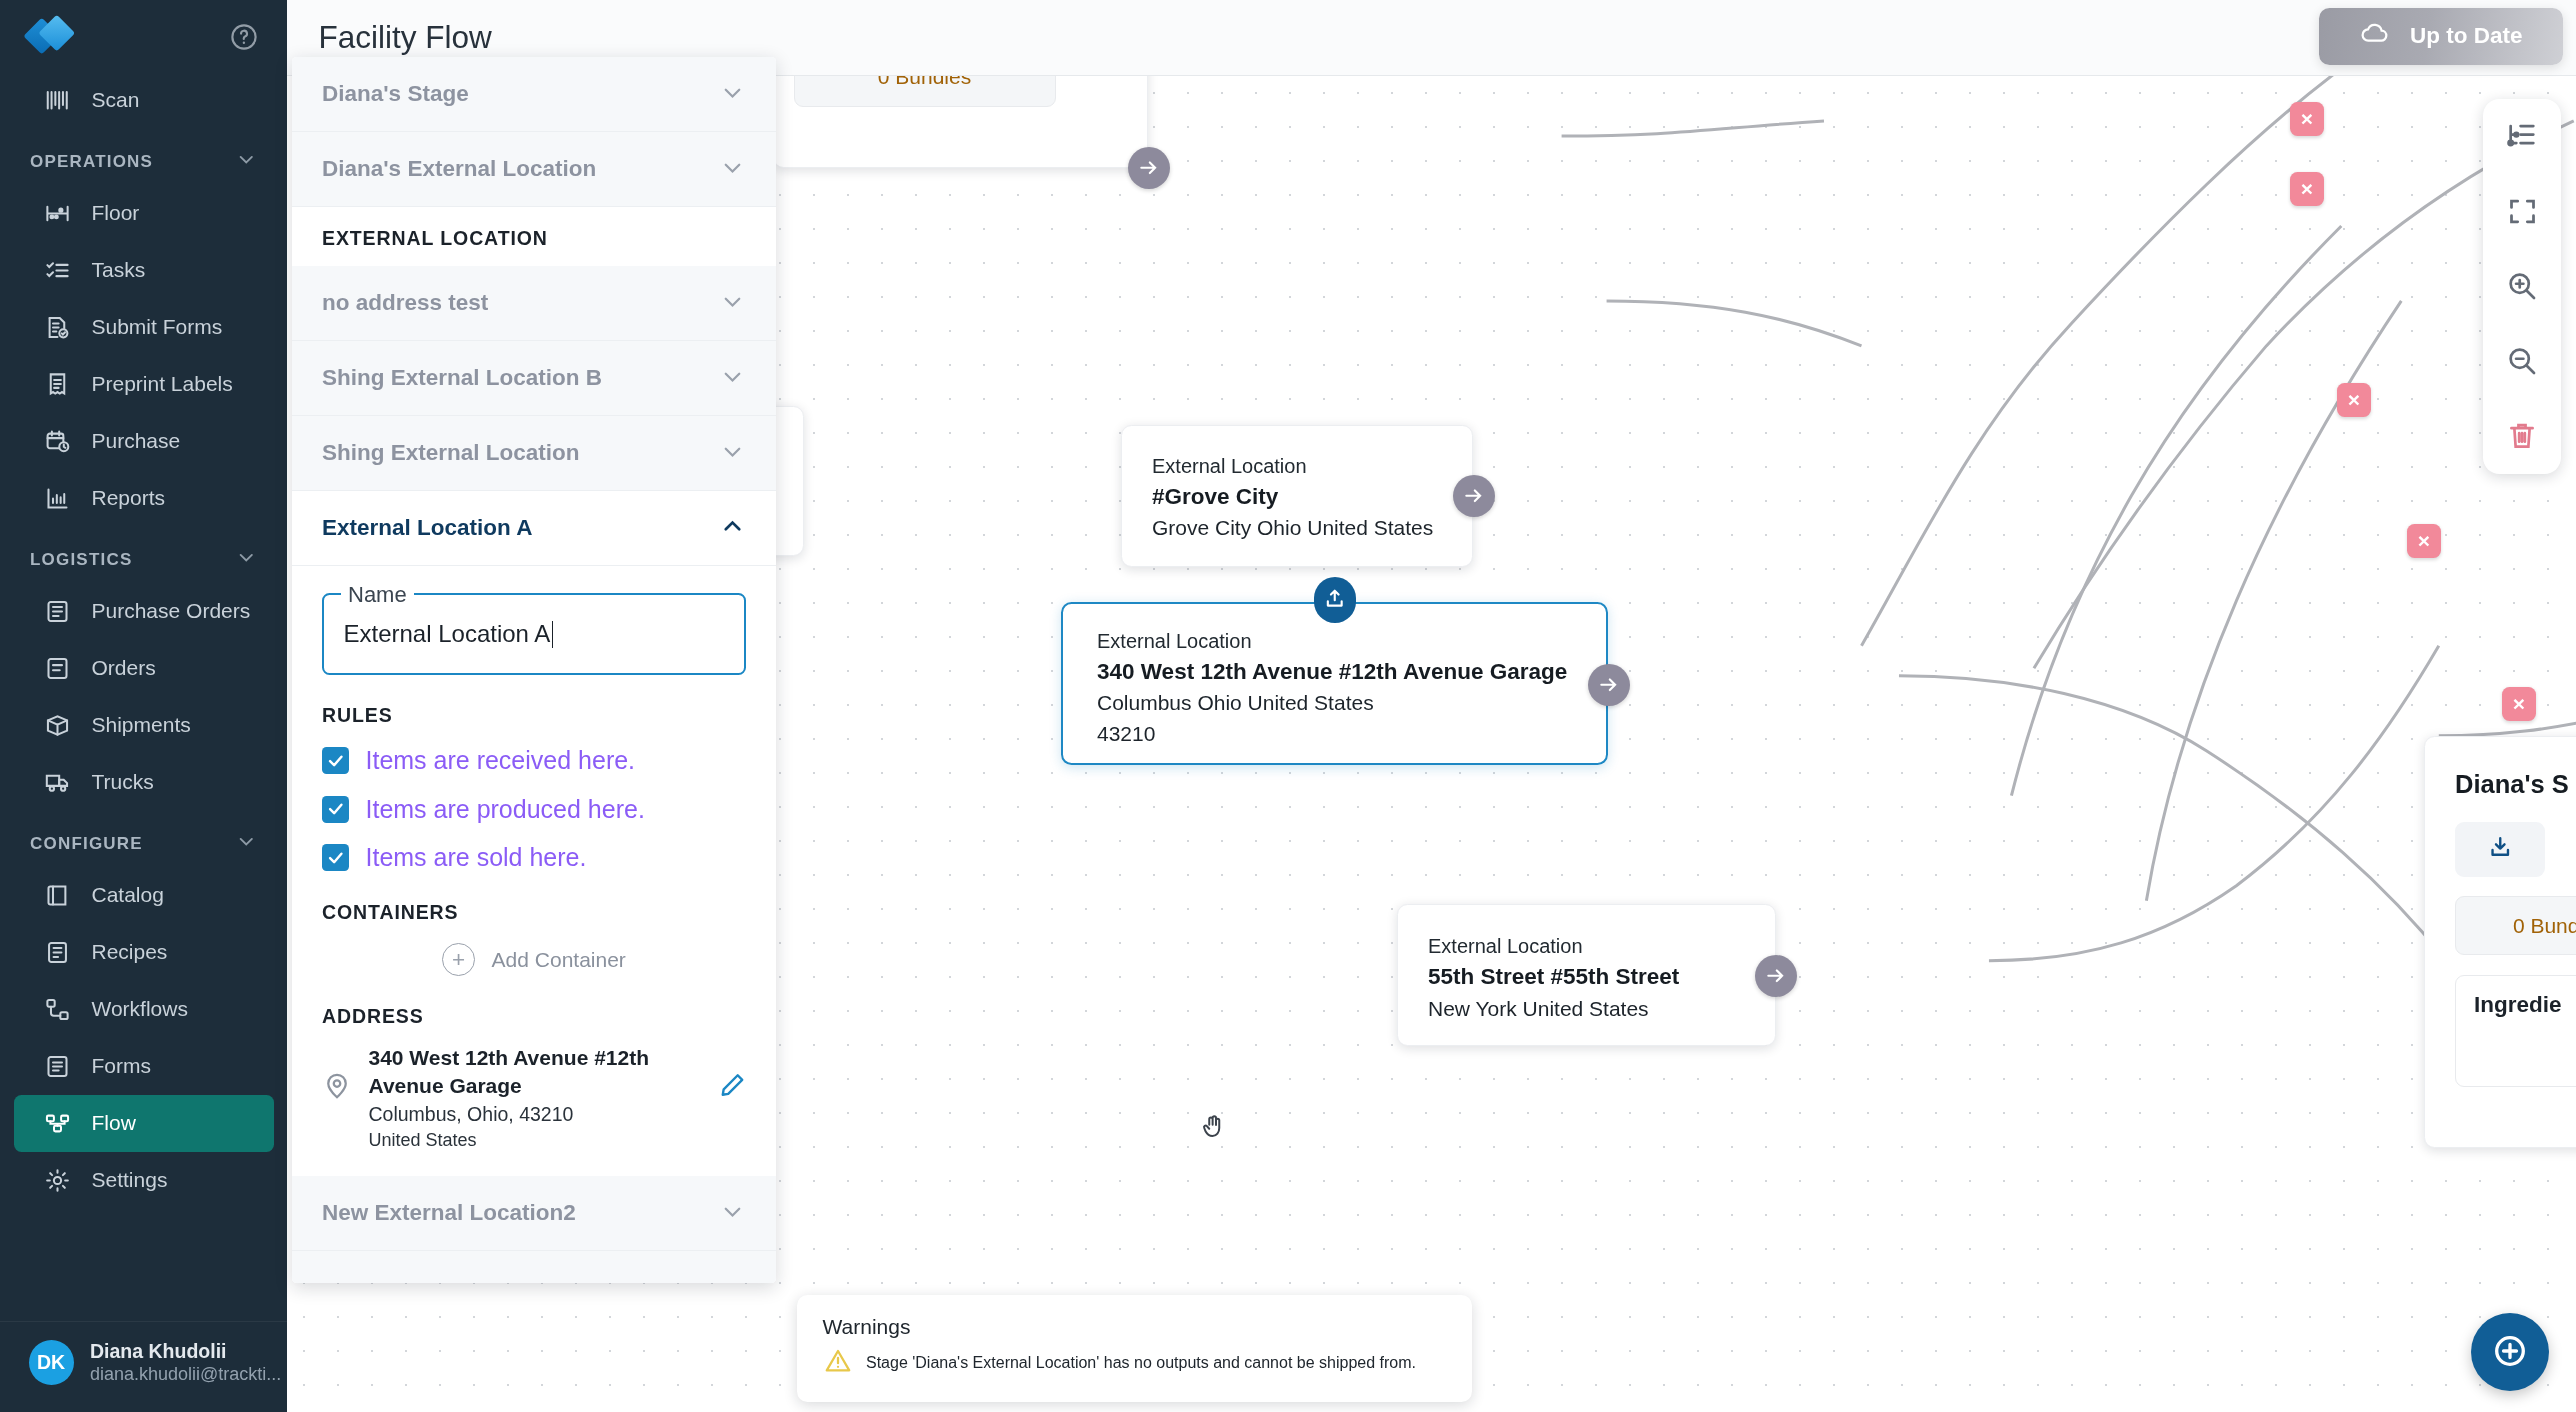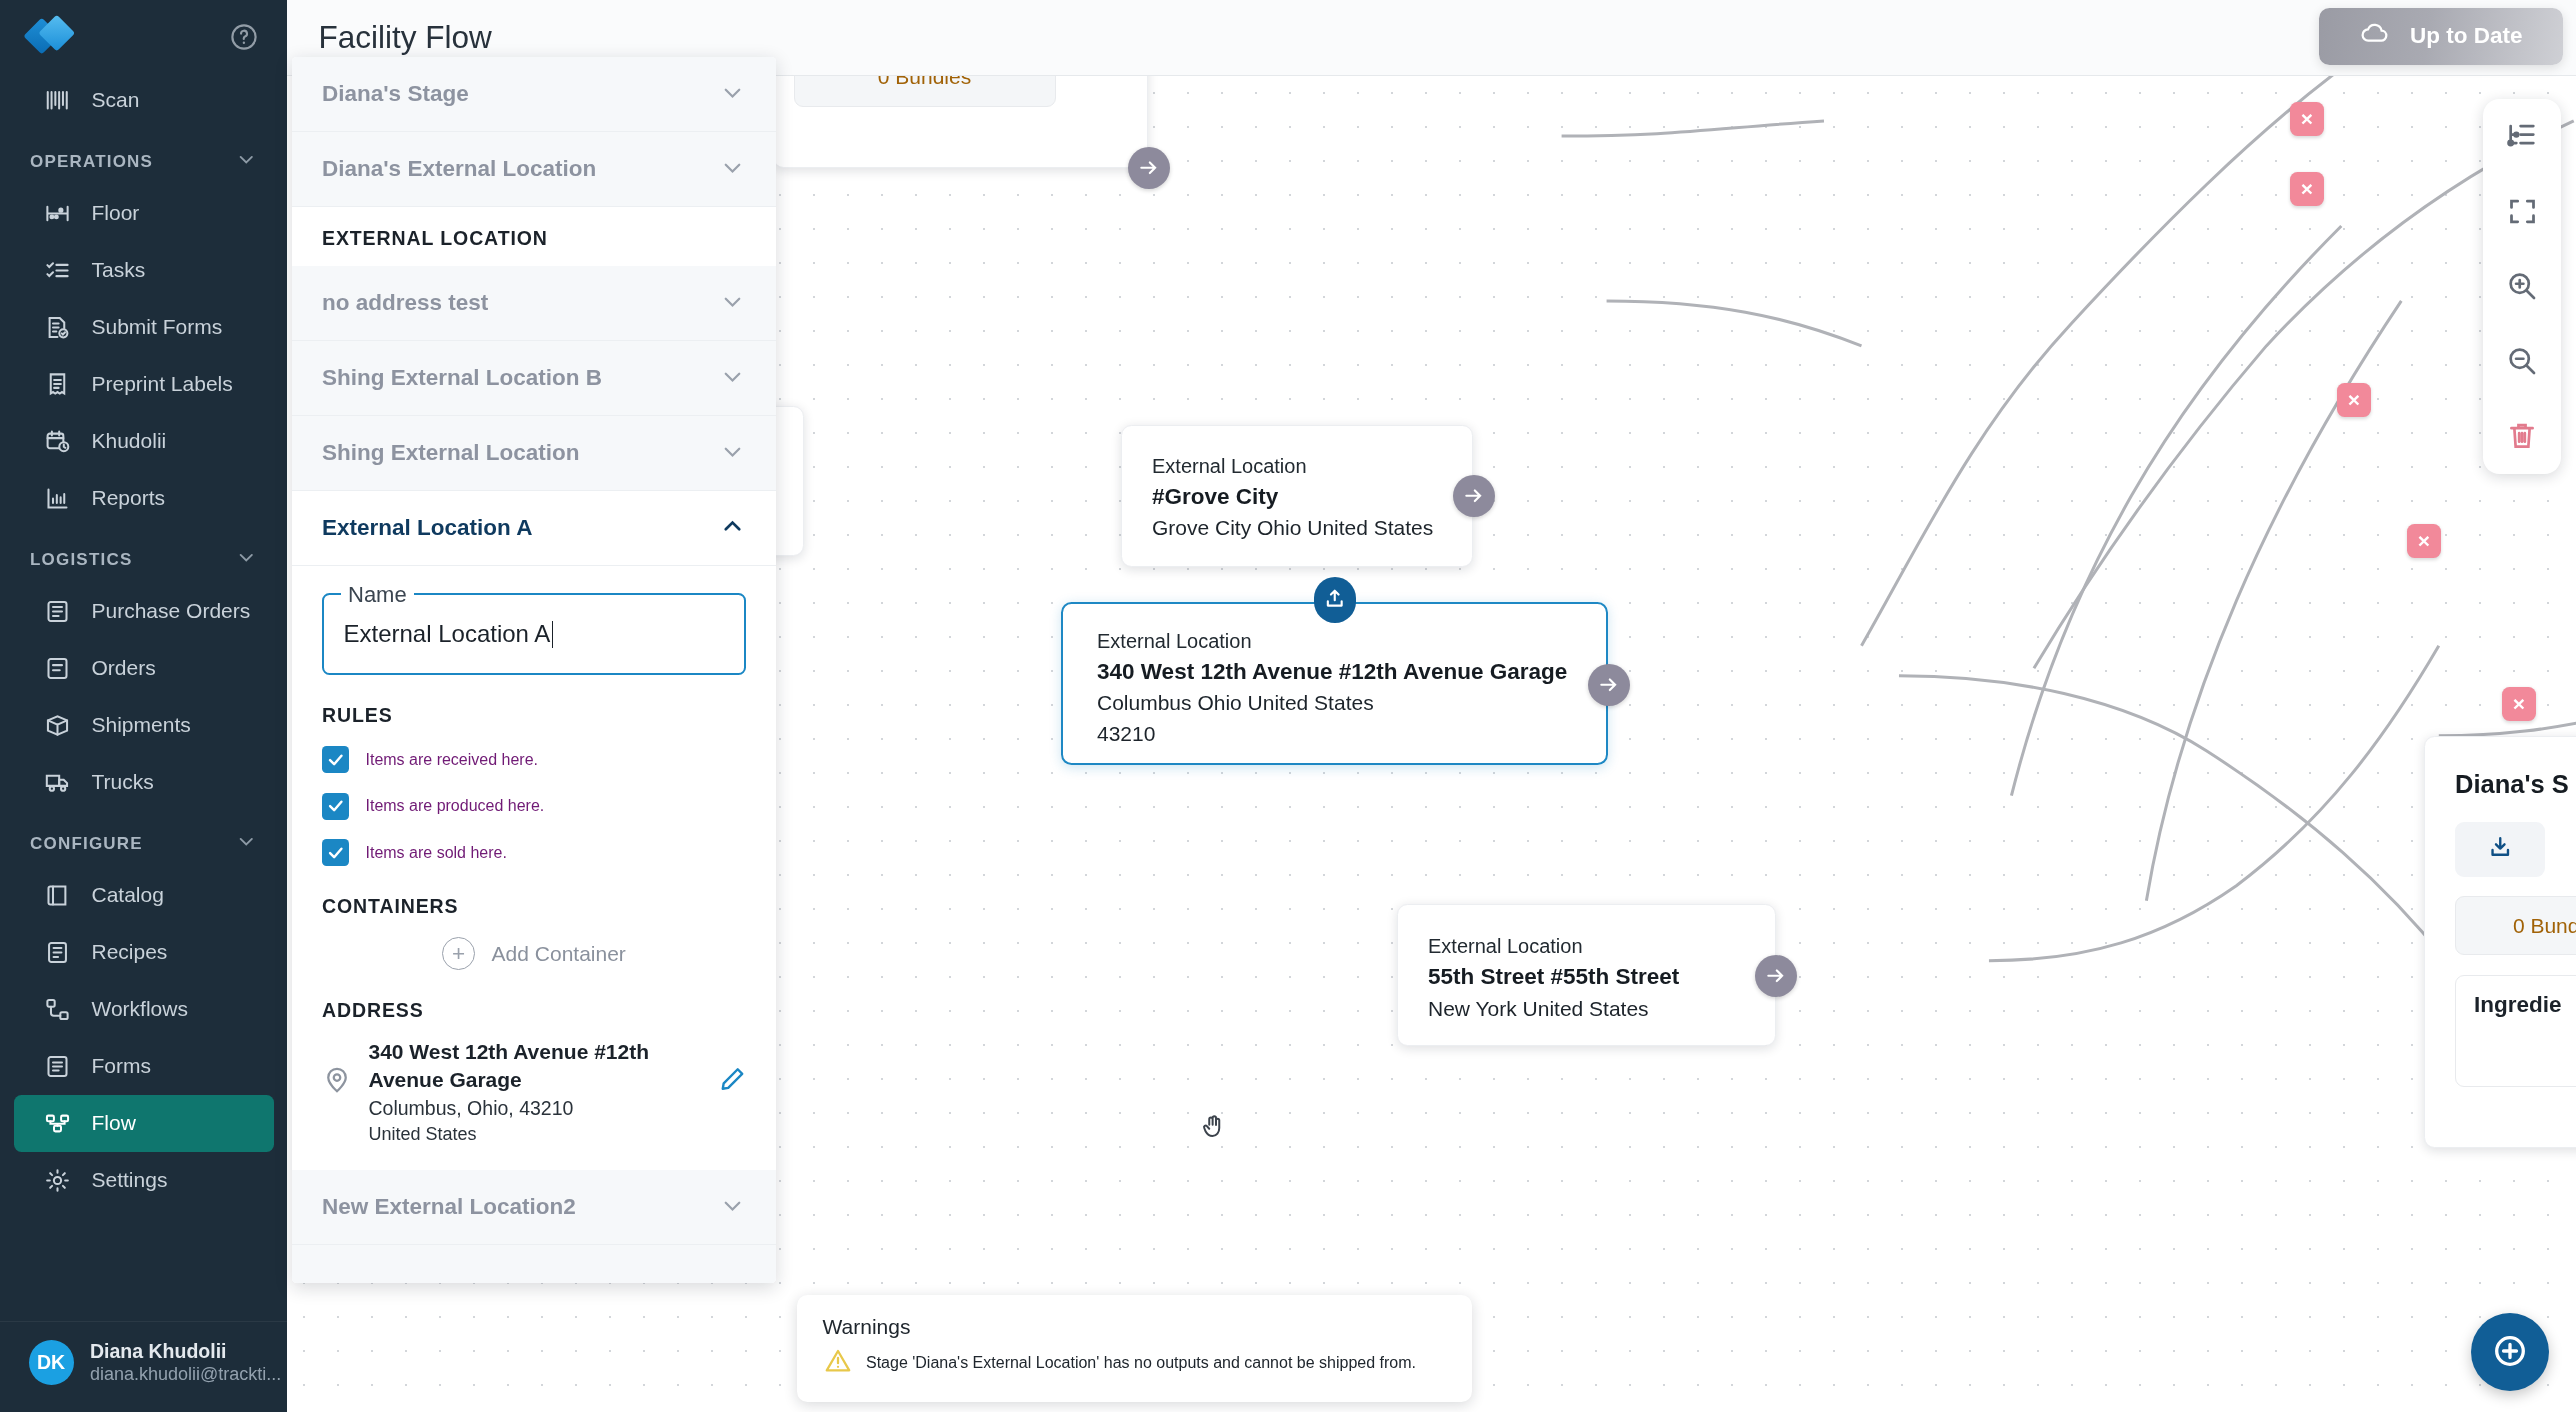--- a/index.html
+++ b/index.html
@@ -176,21 +176,21 @@
   }
   .field .fval { font-size: 24px; color: #1b222a; }
   .caret { display:inline-block; width: 1.5px; height: 27px; background:#1b222a; margin-left:1.5px; }
 
   .sub-head { font-size: 19.5px; font-weight: bold; letter-spacing: 0.9px; color: #1b222a; margin: 28.5px 0 15px 0; }
   .rule { display: flex; align-items: center; gap: 16.5px; margin: 19.5px 0; }
   .cb {
     width: 27px; height: 27px; border-radius: 4.5px; background: #1b87c4;
     display: flex; align-items: center; justify-content: center; flex: none;
   }
-  .rule .rt { font-size: 16px; color: #701a75; }
+  .rule .rt { font-size: 25px; color: #8b5cf6; }
 
   .addc { display: flex; align-items: center; gap: 16.5px; justify-content: center; margin: 19.5px 0 9px 0; cursor: pointer; }
   .addc .plus { width: 33px; height: 33px; border-radius: 50%; border: 1.9px solid #9aa1ac;
                 display:flex; align-items:center; justify-content:center; color:#9aa1ac; font-size: 22.5px; }
   .addc .at { font-size: 21px; color: #8a919d; }
 
   .addr { display: flex; gap: 16.5px; align-items: flex-start; margin-top: 16.5px; position: relative; }
   .addr .pin { width: 30px; height: 30px; flex: none; margin-top: 27px; }
   .addr .a1 { font-size: 21px; font-weight: bold; color: #1b222a; line-height: 1.35; }
   .addr .a2 { font-size: 19.5px; color: #2a323a; line-height: 1.4; }
@@ -280,21 +280,21 @@
       </div>
       <div class="nav-item">
         <span class="ico">
           <svg viewBox="0 0 24 24" width="27" height="27" fill="none" stroke="#c9d2da" stroke-width="1.8" stroke-linecap="round">
             <rect x="3.2" y="5" width="14" height="13" rx="2"></rect>
               <path d="M3.2 9h14M7 3.2v3.4M13.5 3.2v3.4"></path>
             <circle cx="17.6" cy="16.6" r="4" fill="#1d2d3a"></circle>
               <path d="M17.6 14.6v2.1l1.4.9"></path>
           </svg>
         </span>
-        <span>Khudolii</span>
+        <span>Purchase</span>
       </div>
       <div class="nav-item">
         <span class="ico">
           <svg viewBox="0 0 24 24" width="27" height="27" fill="none" stroke="#c9d2da" stroke-width="1.8" stroke-linecap="round">
             <path d="M4 4v16h16"></path>
               <path d="M8 16v-4M11.4 16v-7M14.8 16v-5M18 16v-8"></path>
           </svg>
         </span>
         <span>Reports</span>
       </div>

